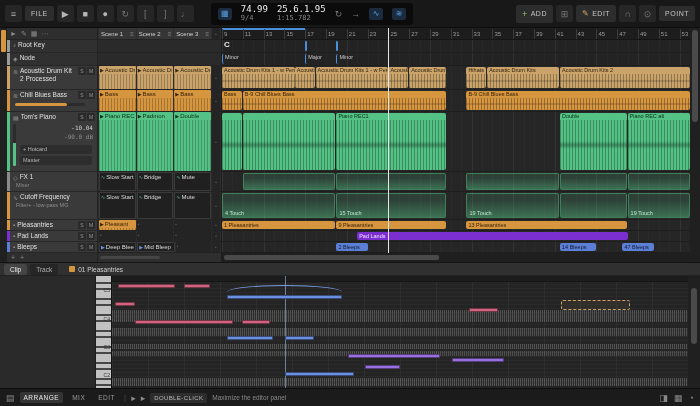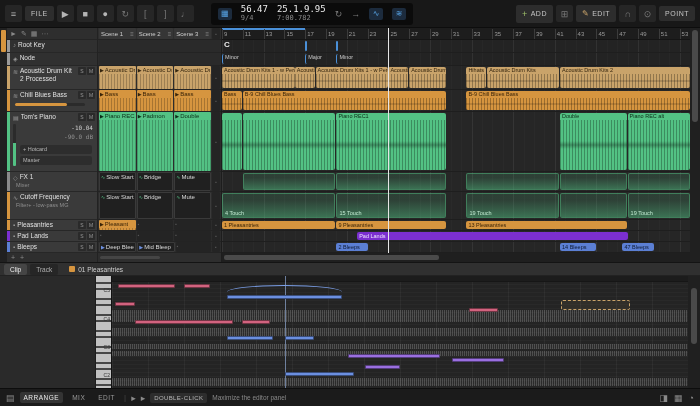--- a/index.html
+++ b/index.html
@@ -140,26 +140,26 @@
     <span class="ticon">▶</span>
     <span class="ticon">■</span>
     <span class="ticon">●</span>
     <span class="ticon dim">↻</span>
     <span class="ticon dim">[</span>
     <span class="ticon dim">]</span>
     <span class="ticon dim">♩</span>
     <div id="display">
       <span class="dchip">▦</span>
       <div class="dcol">
-        <span class="dnum">56.47</span>
+        <span class="dnum">74.99</span>
         <span class="dsub">9/4</span>
       </div>
       <div class="dcol">
-        <span class="dnum">25.1.9.95</span>
-        <span class="dsub">7:00.782</span>
+        <span class="dnum">25.6.1.95</span>
+        <span class="dsub">1:15.782</span>
       </div>
       <span class="dicon">↻</span>
       <span class="dicon">→</span>
       <span class="dchip">∿</span>
       <span class="dchip">≋</span>
     </div>
     <div class="tb-right">
       <div class="tbtn">
           <span class="plus">+</span>
           <span>ADD</span>

